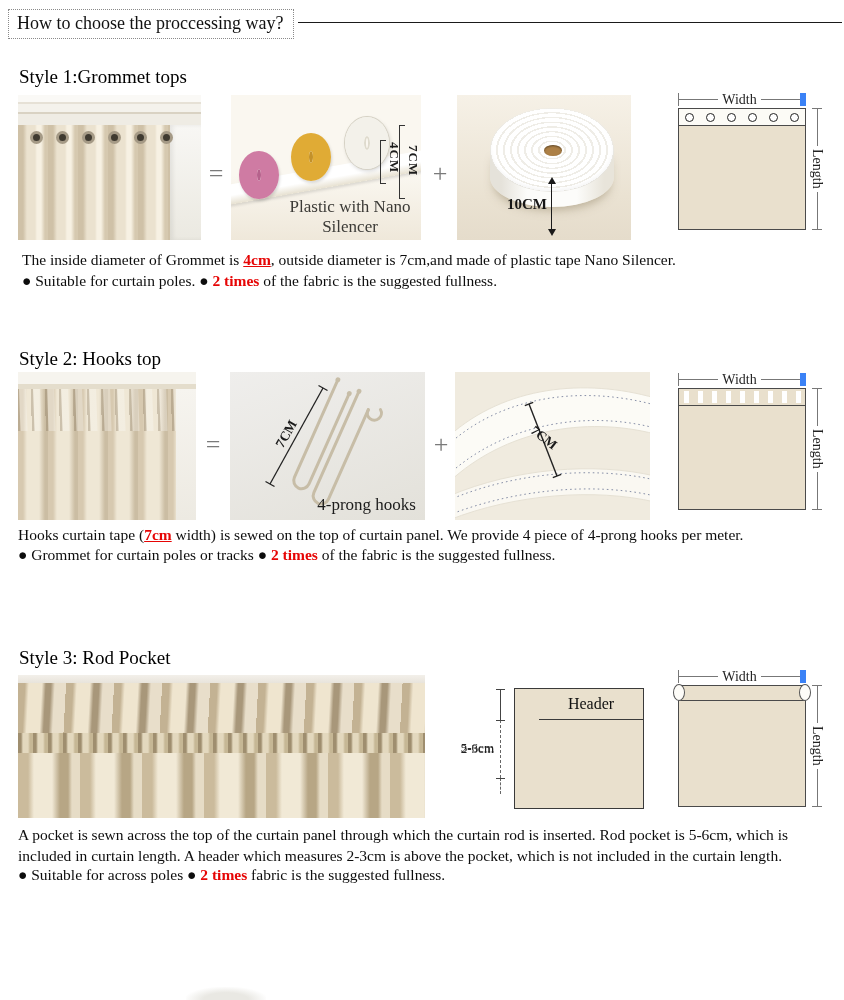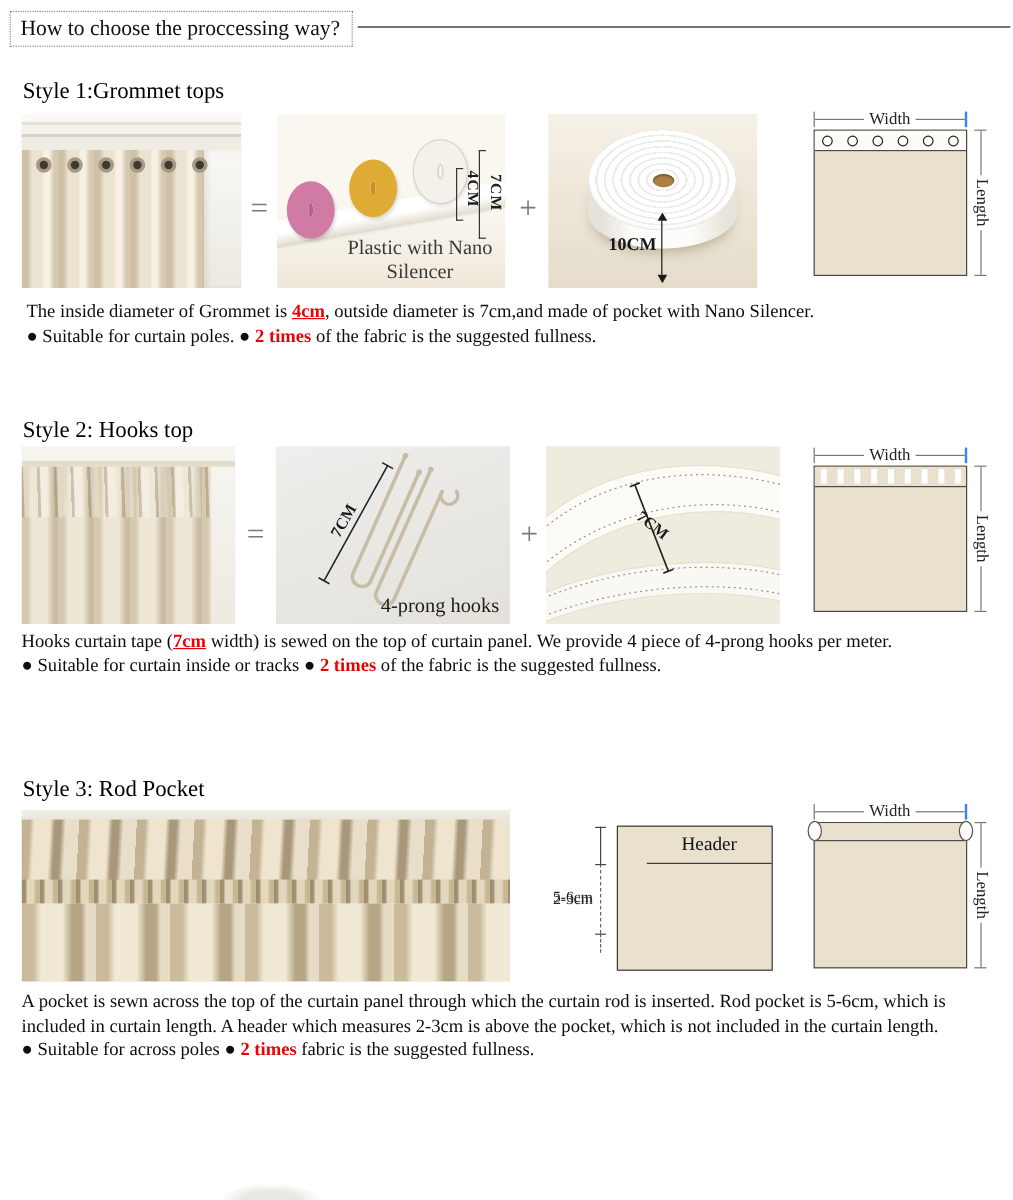--- a/index.html
+++ b/index.html
@@ -67,21 +67,21 @@
   .varrow { position:absolute; left:94px; top:89px; height:45px; width:0; border-left:1.5px solid #1a1a1a; }
   .varrow::before { content:""; position:absolute; top:-7px; left:-4.5px;
     border-left:4px solid transparent; border-right:4px solid transparent; border-bottom:7px solid #1a1a1a; }
   .varrow::after { content:""; position:absolute; bottom:-7px; left:-4.5px;
     border-left:4px solid transparent; border-right:4px solid transparent; border-top:7px solid #1a1a1a; }
   .tape-size-label { position:absolute; left:50px; top:101px; font-size:15px; font-weight:bold; color:#161616; }
 
   
   .pdiag { position:absolute; width:150px; font-size:14px; color:#222; }
   .wmeasure { display:flex; align-items:center; width:128px; height:13px; line-height:13px;
-    border-left:1px solid #777; border-right:2px solid #3b82f6; margin-bottom:2px; }
+    border-left:1px solid #777; border-right:6px solid #3b82f6; margin-bottom:2px; }
   .wline { flex:1; height:0; border-top:1px solid #777; }
   .wlabel { padding:0 4px; white-space:nowrap; }
   .prow { display:flex; }
   .prect { width:128px; height:122px; border:1px solid #4a4a4a; background:#e9e0cd; }
   .pstrip { border-bottom:1px solid #4a4a4a; display:flex; justify-content:space-around;
     align-items:center; position:relative; }
   .pstrip-grommet { height:17px; background:#fcfbf6; }
   .gcirc { width:9px; height:9px; border:1.5px solid #222; border-radius:50%; background:#fff; }
   .pstrip-tape { height:17px; background:#e9e0cd; }
   .tdash { width:5px; height:12px; background:#ffffff; }
@@ -213,21 +213,21 @@
     </div>
     <div class="lmeasure">
       <span class="lline"></span>
       <span class="llabel">Length</span>
       <span class="lline"></span>
     </div>
   </div>
 </div>
 
 <div class="desc" style="left:22px; top:251px;">
-  <span>The inside diameter of Grommet is </span><span class="hl-u">4cm</span><span>, outside diameter is 7cm,and made of pocket with Nano Silencer.</span>
+  <span>The inside diameter of Grommet is </span><span class="hl-u">4cm</span><span>, outside diameter is 7cm,and made of plastic tape Nano Silencer.</span>
 </div>
 <div class="desc" style="left:22px; top:272px;">
   <span>●  Suitable for curtain poles. ● </span><span class="hl">2 times</span><span> of the fabric is the suggested fullness.</span>
 </div>
 
 <div class="sec-heading" style="top:348px;">Style 2: Hooks top</div>
 
 <div class="ph ph-pleat">
   <div class="pl-rod"></div>
   <div class="pl-body"></div>
@@ -298,21 +298,21 @@
       <span class="llabel">Length</span>
       <span class="lline"></span>
     </div>
   </div>
 </div>
 
 <div class="desc" style="left:18px; top:526px;">
   <span>Hooks curtain tape (</span><span class="hl-u">7cm</span><span> width) is sewed on the top of curtain panel. We provide 4 piece of 4-prong hooks per meter.</span>
 </div>
 <div class="desc" style="left:18px; top:546px;">
-  <span>● Suitable for curtain inside or tracks ● </span><span class="hl">2 times</span><span> of the fabric is the suggested fullness.</span>
+  <span>● Grommet for curtain poles or tracks ● </span><span class="hl">2 times</span><span> of the fabric is the suggested fullness.</span>
 </div>
 
 <div class="sec-heading" style="top:647px;">Style 3: Rod Pocket</div>
 
 <div class="ph ph-rodpocket">
   <div class="rp-wall"></div>
   <div class="rp-ruffle"></div>
   <div class="rp-gather"></div>
   <div class="rp-folds"></div>
 </div>

